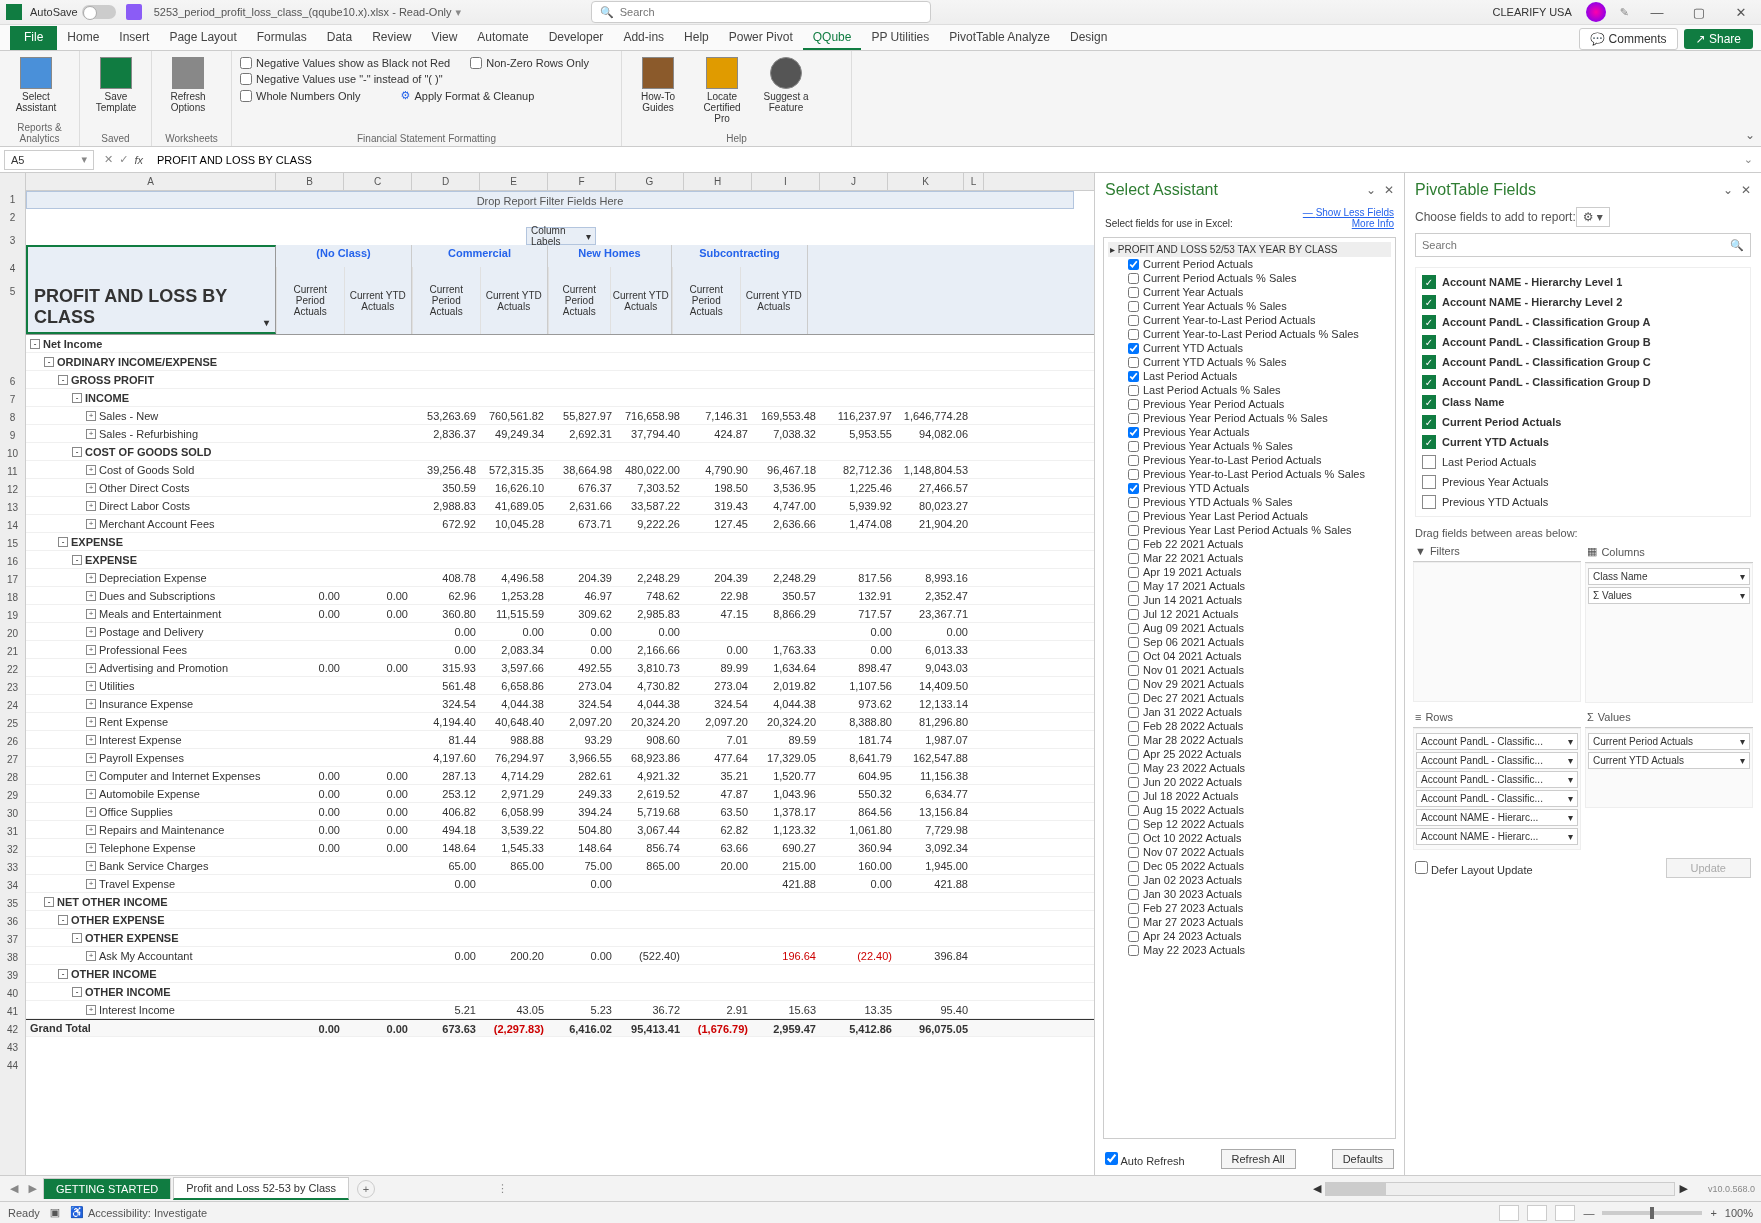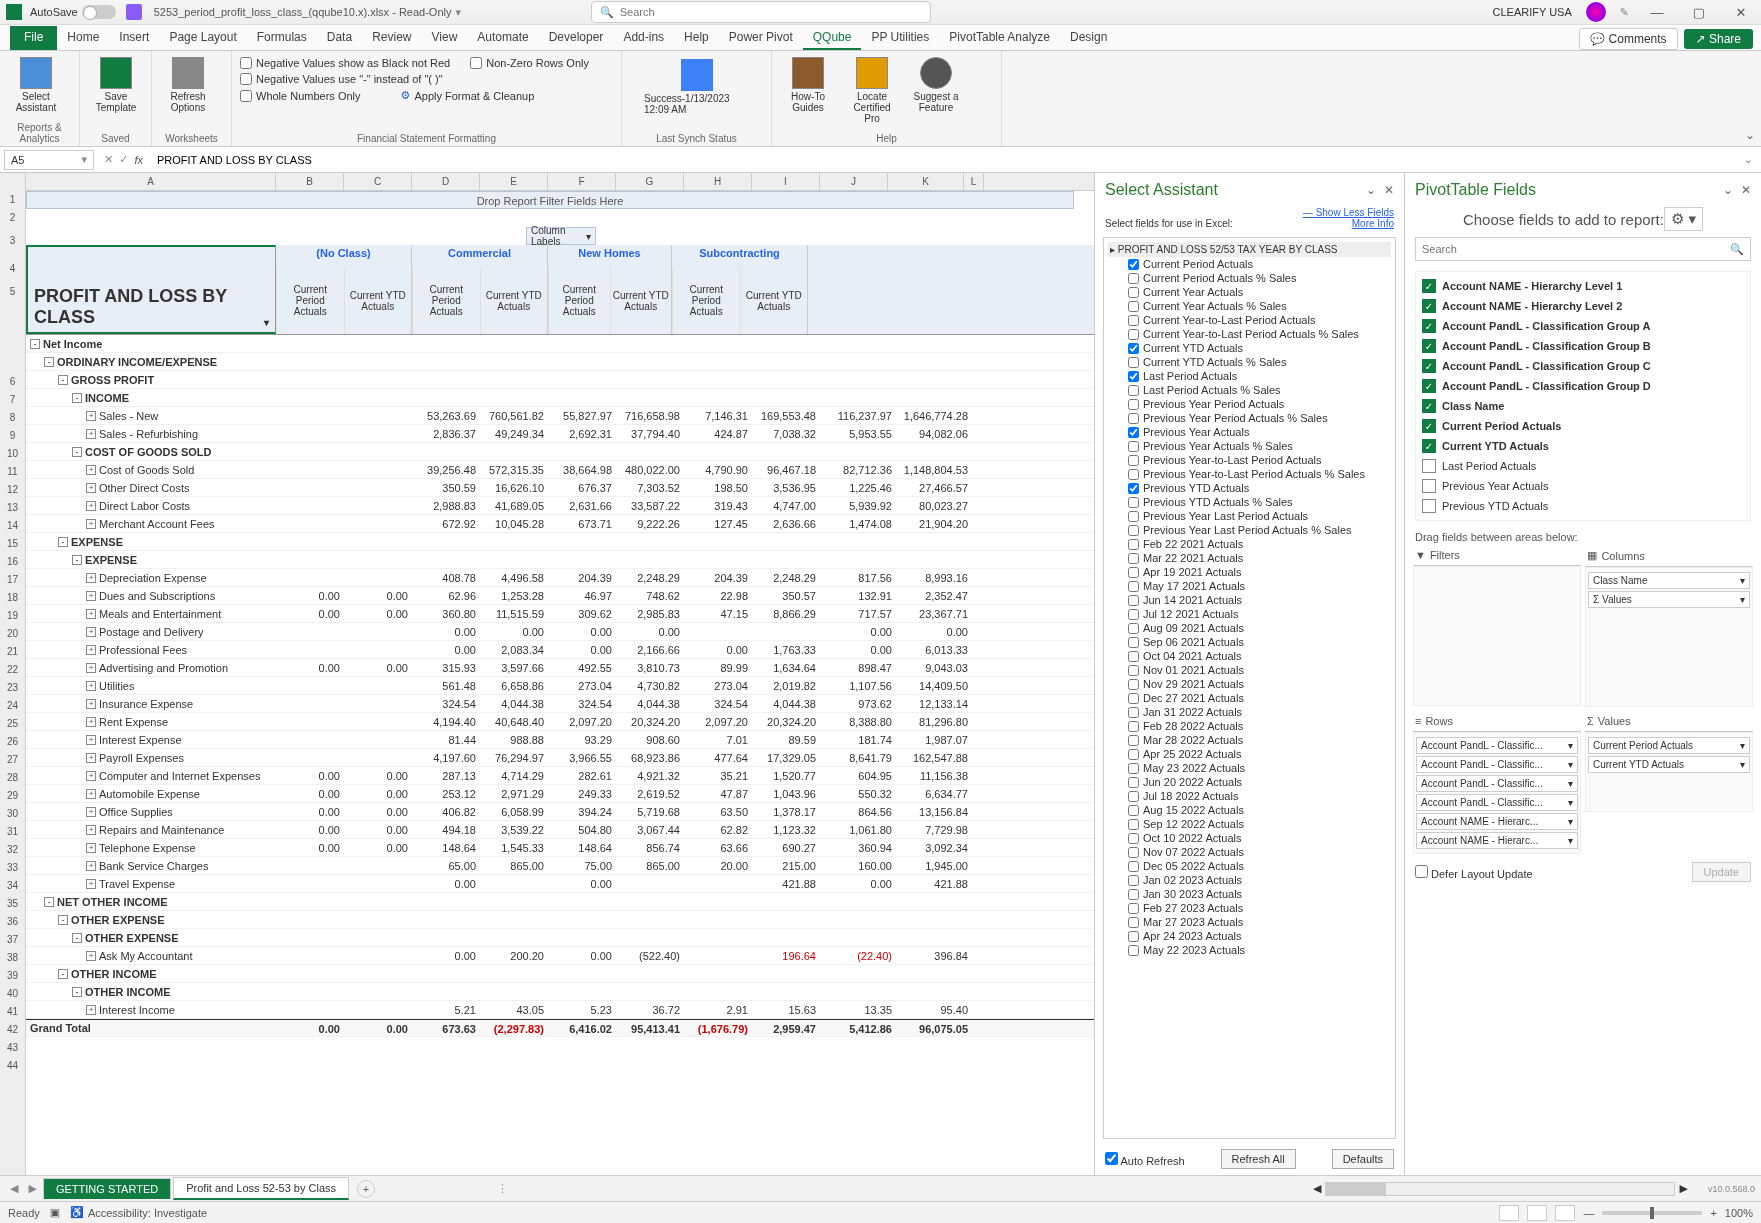--- a/index.html
+++ b/index.html
@@ -102,35 +102,35 @@
 .sa-sub { font-size:10px; color:#333; padding:0 10px 4px 10px; display:flex; justify-content:space-between;}
 .sa-link { font-size:10px; color:#2563eb; text-decoration:underline; text-align:right; padding-right:10px;}
 .sa-tree { flex:1; overflow:auto; border:1px solid #ccc; margin:4px 8px; padding:4px; font-size:11px;}
 .sa-tree .tree-root { font-size:10px; padding:2px; background:#eee;}
 .sa-tree .tree-item { display:flex; align-items:center; gap:4px; padding:1px 0 1px 20px;}
 .sa-tree .tree-item input { width:11px; height:11px;}
 .sa-foot { padding:6px 10px; display:flex; align-items:center; justify-content:space-between; font-size:11px;}
 .sa-foot .btn { border:1px solid #aaa; padding:3px 10px; background:#f5f5f5; font-size:11px;}
 
 .pvt-fields { width:356px; display:flex; flex-direction:column; background:#fff;}
-.pf-sub { font-size:15px; color:#555; padding:0 10px; display:flex; justify-content:center; align-items:center;}
+.pf-sub { font-size:12px; color:#555; padding:0 10px; display:flex; justify-content:flex-start; align-items:center;}
 .pf-search { margin:6px 10px; height:24px; border:1px solid #ccc; display:flex; align-items:center; padding:0 6px;}
 .pf-search input { border:none; flex:1; font-size:11px; outline:none;}
 .pf-list { margin:4px 10px; border:1px solid #eee; padding:4px; max-height:260px; overflow:auto;}
 .pf-item { display:flex; align-items:center; gap:6px; padding:3px 2px; font-size:11px;}
 .pf-item .chk { width:14px; height:14px; border:1px solid #888; display:flex; align-items:center; justify-content:center; font-size:10px;}
 .pf-item .chk.on { background:#107c41; color:#fff; border-color:#107c41;}
 .pf-drag-label { font-size:11px; color:#555; padding:6px 10px 2px 10px;}
 .pf-areas { display:flex; flex-wrap:wrap; padding:0 8px; gap:4px;}
 .pf-area { width:168px; display:flex; flex-direction:column;}
 .pf-area-hdr { font-size:11px; color:#555; padding:4px 2px; border-bottom:1px solid #ccc; display:flex; align-items:center; gap:4px;}
 .pf-area-body { min-height:80px; border:1px solid #eee; background:#fafafa; padding:2px;}
 .pf-pill { background:#fff; border:1px solid #ccc; font-size:10px; padding:2px 4px; margin:2px 0; display:flex; justify-content:space-between; align-items:center; white-space:nowrap; overflow:hidden;}
 .pf-foot { padding:8px 10px; display:flex; justify-content:space-between; align-items:center; font-size:11px;}
-.pf-foot .upd-btn { border:1px solid #ccc; padding:3px 11px; background:#f5f5f5; color:#aaa;}
+.pf-foot .upd-btn { border:1px solid #ccc; padding:3px 24px; background:#f5f5f5; color:#aaa;}
 
 
 .sheettabs { height:26px; background:#f3f3f3; border-top:1px solid #ccc; display:flex; align-items:center; padding:0 6px; gap:2px;}
 .sheettabs .nav { color:#888; padding:0 4px;}
 .sheettab { padding:4px 12px; font-size:11px; background:#fff; border:1px solid #ccc; border-bottom:none;}
 .sheettab.active { background:#107c41; color:#fff;}
 .sheettab.sel { border-bottom:2px solid #107c41;}
 .sheettabs .add { width:18px; height:18px; border:1px solid #ccc; border-radius:50%; text-align:center; line-height:16px; margin-left:6px; color:#666;}
 .sheettabs .scroll { margin-left:auto; display:flex; gap:4px; align-items:center; padding-right:8px;}
 .sheettabs .hscroll { width:350px; height:14px; background:#eee; border:1px solid #ccc; position:relative;}
@@ -237,27 +237,20 @@
             <input type="checkbox" style="">
             <span>Whole Numbers Only</span>
           </label>
         <span class="chk-row" style="cursor:pointer;">
             <span style="color:#2563eb;">⚙</span> 
             <span>Apply Format &amp; Cleanup</span>
           </span>
       </div>
     </div>
     <div class="grp-label">Financial Statement Formatting</div>
-  </div>
-  <div class="ribbon-group" style="width:150px;align-items:center;">
-    <div class="status-box">
-      <span class="ico"></span>
-      <span style="font-size:10px;">Success-1/13/2023 12:09 AM</span>
-    </div>
-    <div class="grp-label">Last Synch Status</div>
   </div>
   <div class="ribbon-group" style="width:230px;">
     <div class="grp-row">
       <div class="ribbon-btn-v">
           <span class="ico book"></span>
           <span class="lbl">How-To Guides</span>
         </div>
       <div class="ribbon-btn-v">
           <span class="ico cube"></span>
           <span class="lbl">Locate Certified Pro</span>

